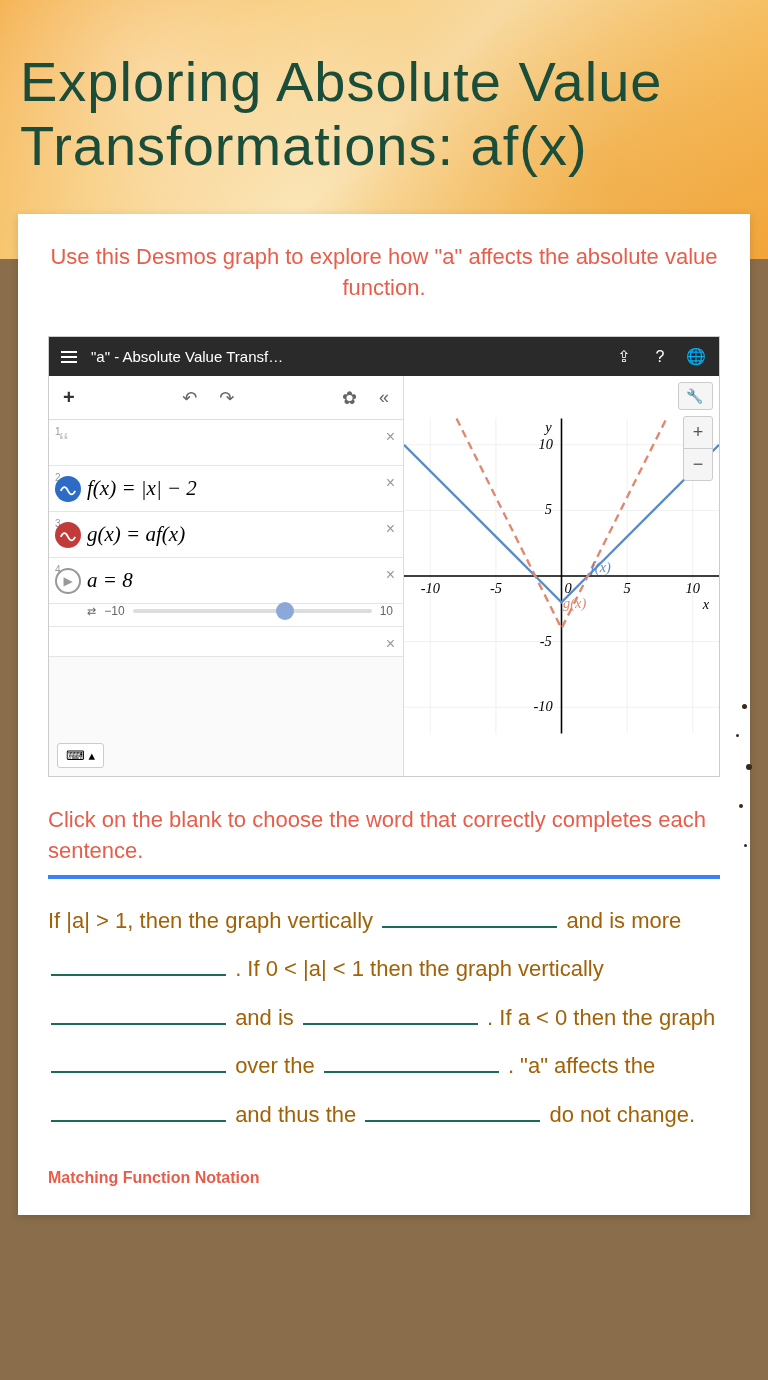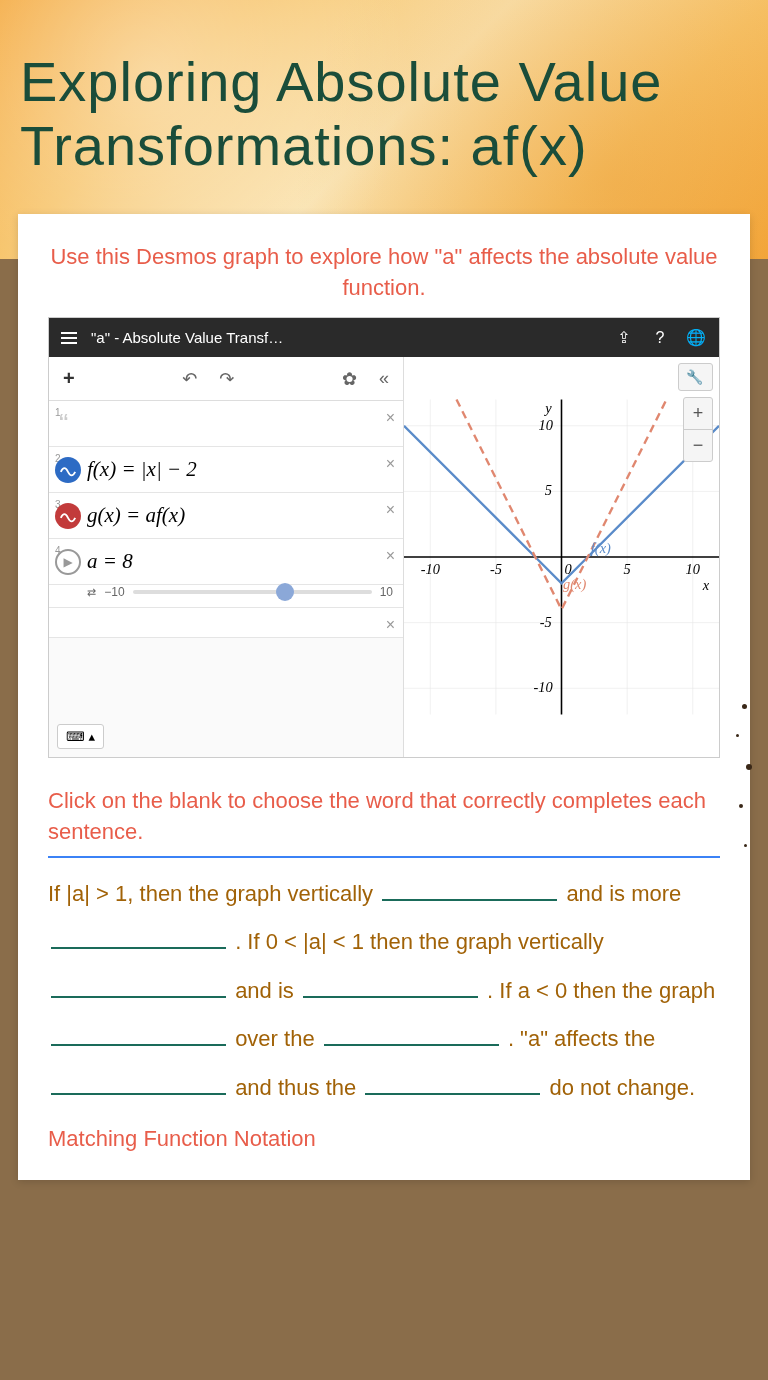--- a/index.html
+++ b/index.html
@@ -2,22 +2,22 @@
 <html><head>
 <meta charset="utf-8">
 <style>
 *{box-sizing:border-box;margin:0;padding:0}
 body{font-family:'Segoe UI',Arial,sans-serif;background:#8a6d4a;width:768px;margin:0 auto;overflow-x:hidden}
 .header-bg{background:linear-gradient(135deg,#f4a93e 0%,#f7c46a 25%,#fae3b0 50%,#f7c46a 75%,#f4a93e 100%);padding:50px 20px 80px;position:relative}
 .header-bg::before{content:'';position:absolute;inset:0;background:radial-gradient(circle at 20% 30%,rgba(255,255,255,0.4) 0%,transparent 40%),radial-gradient(circle at 80% 70%,rgba(230,140,30,0.3) 0%,transparent 50%)}
 h1{font-size:56px;font-weight:300;color:#1a4d3a;line-height:1.15;position:relative;z-index:1;letter-spacing:1px}
 .card{background:#fff;margin:-45px 18px 20px;padding:28px 30px;position:relative;box-shadow:0 2px 8px rgba(0,0,0,0.15)}
 .sect-title{color:#1a6b5a;font-size:22px;font-weight:400;text-align:center;padding-bottom:10px;border-bottom:1px solid #888;margin-bottom:18px}
-.instr{color:#e85d4a;font-size:22px;font-weight:400;text-align:center;line-height:1.4;margin-bottom:14px}
-.instr2{color:#e85d4a;font-size:22px;font-weight:400;line-height:1.4;margin:28px 0 12px;padding-bottom:8px;border-bottom:2px solid #3b82f6}
+.instr{color:#e85d4a;font-size:22px;font-weight:400;text-align:center;line-height:1.4;margin-bottom:33px}
+.instr2{color:#e85d4a;font-size:22px;font-weight:400;line-height:1.4;margin:28px 0 18px;padding-bottom:8px;border-bottom:4px solid #3b82f6}
 .desmos{border:1px solid #ccc;background:#fff}
 .dtop{background:#2a2a2a;color:#fff;padding:10px 12px;display:flex;align-items:center;gap:14px;font-size:15px}
 .hamb{display:flex;flex-direction:column;gap:3px}
 .hamb span{width:16px;height:2px;background:#fff}
 .dtop-title{flex:1;white-space:nowrap;overflow:hidden;text-overflow:ellipsis}
 .dtop-ico{width:22px;text-align:center;font-size:16px}
 .dbody{display:flex;height:400px;position:relative}
 .dleft{width:355px;border-right:1px solid #ddd;display:flex;flex-direction:column;background:#fafafa;position:relative}
 .dtool{background:#fff;border-bottom:1px solid #ddd;padding:6px 8px;display:flex;align-items:center;gap:10px}
 .tbtn{font-size:18px;color:#666;padding:4px 6px;cursor:pointer}
@@ -40,21 +40,21 @@
 .slider-dot{position:absolute;width:18px;height:18px;background:#8ba8d8;border-radius:50%;top:-7px;left:60%}
 .kb-btn{position:absolute;bottom:8px;left:8px;background:#fff;border:1px solid #ccc;border-radius:3px;padding:4px 8px;font-size:13px;display:flex;align-items:center;gap:4px}
 .dright{flex:1;position:relative;background:#fff}
 .dright svg{width:100%;height:100%}
 .wrench{position:absolute;top:6px;right:6px;background:#f5f5f5;border:1px solid #ccc;border-radius:3px;padding:5px 8px;font-size:14px}
 .zoom{position:absolute;top:40px;right:6px;background:#f5f5f5;border:1px solid #ccc;border-radius:3px;width:30px}
 .zoom div{text-align:center;padding:5px;font-size:18px;color:#555;border-bottom:1px solid #ccc}
 .zoom div:last-child{border:none}
 .fill-para{font-size:22px;line-height:2.2;color:#a16207}
 .blank{display:inline-block;min-width:175px;border-bottom:2px solid #1a6b5a;margin:0 3px;vertical-align:baseline}
-.next-sect{color:#e85d4a;font-size:22px;font-weight:400;margin-top:14px}
+.next-sect{color:#e85d4a;font-size:16px;font-weight:700;margin-top:30px}
 .speckle{position:absolute;right:-14px;top:480px;width:30px;height:200px}
 .speckle span{position:absolute;background:#3a2818;border-radius:50%}
 </style>
 </head>
 <body>
 
 <div class="header-bg">
   <h1>Exploring Absolute Value Transformations: af(x)</h1>
 </div>
 

